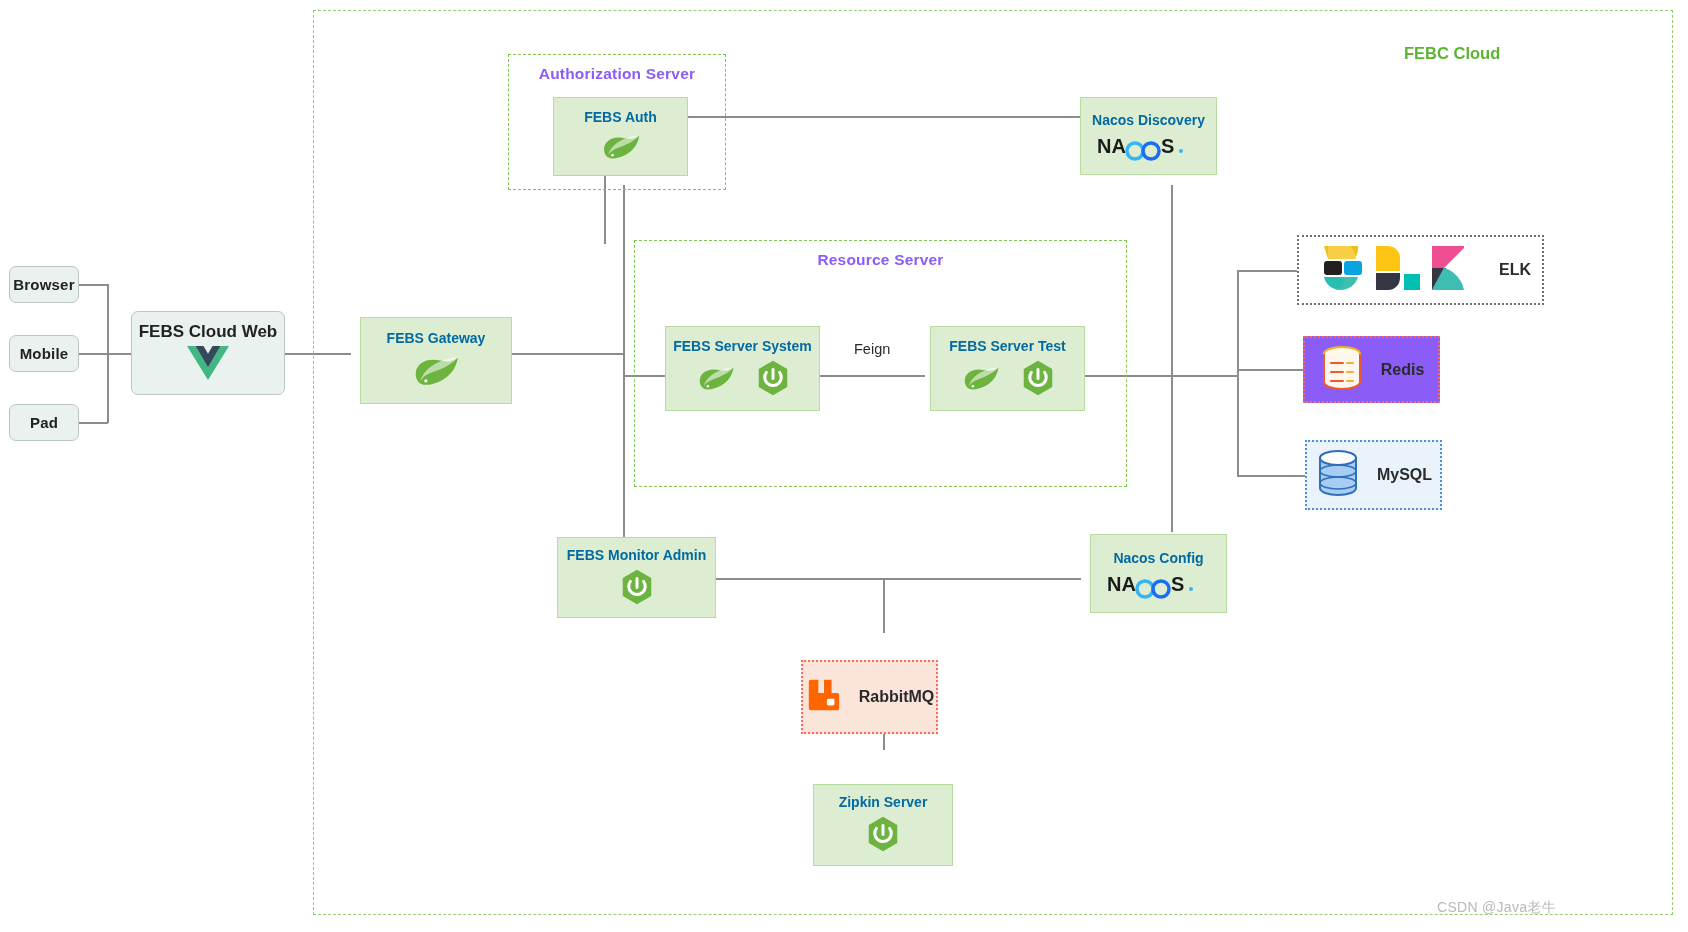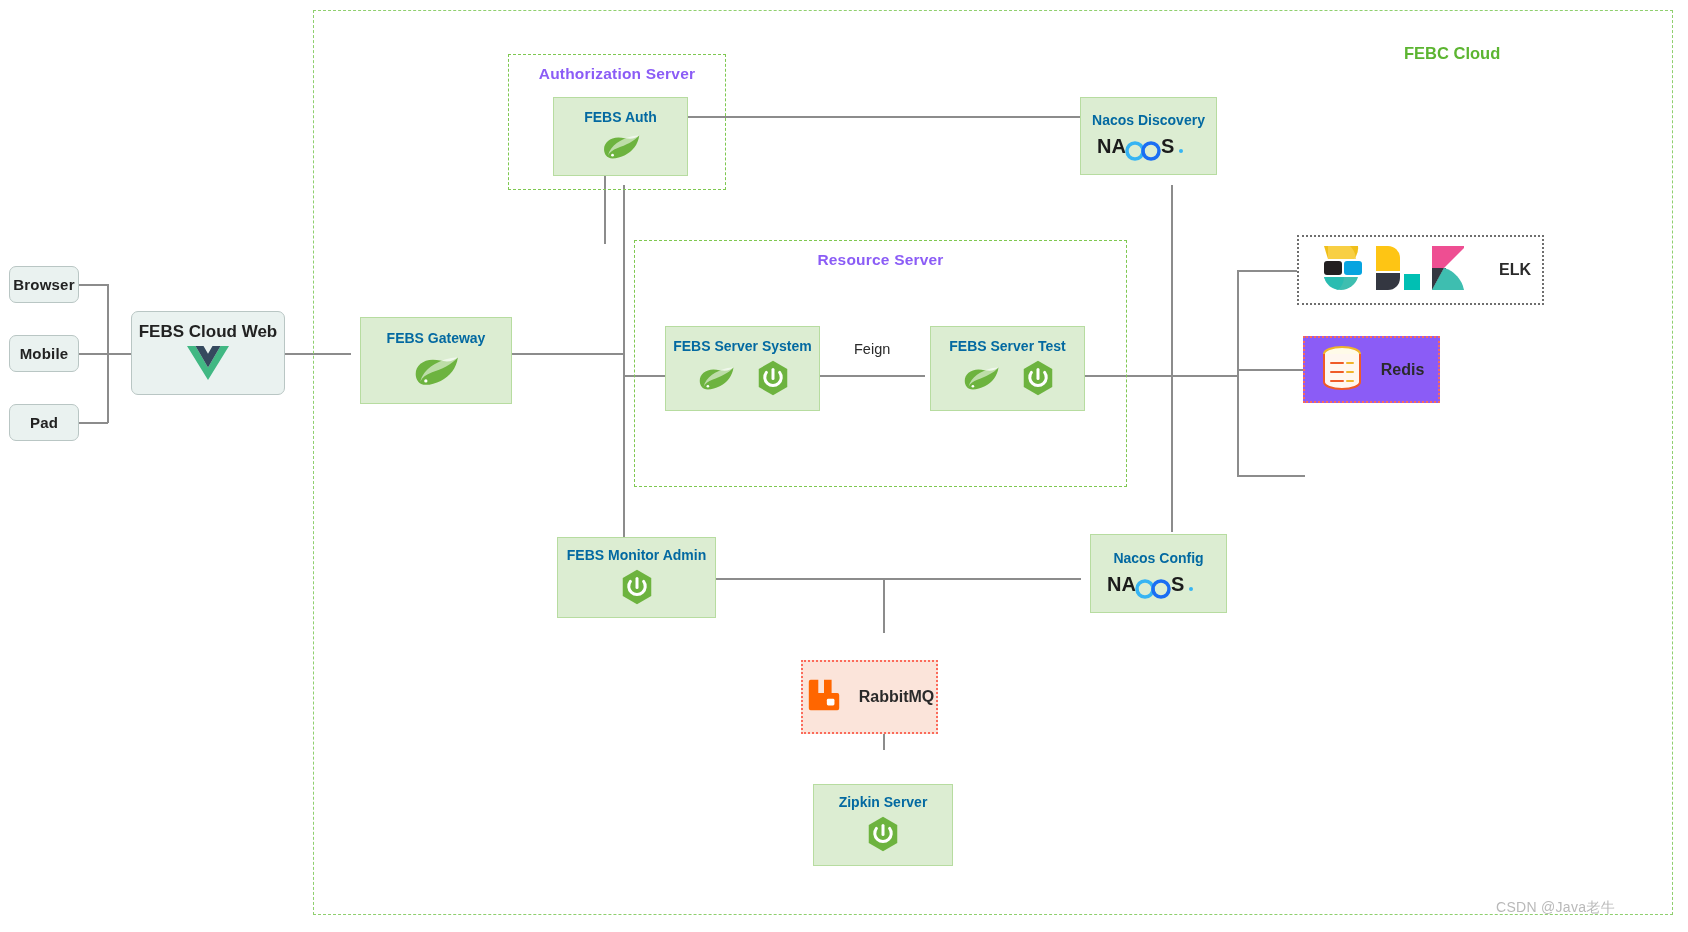--- a/index.html
+++ b/index.html
@@ -307,16 +307,27 @@
       <svg width="46" height="50" viewBox="0 0 46 50">
         <ellipse cx="23" cy="11" rx="18" ry="7" fill="#fffbe8" stroke="#f0b429" stroke-width="2"></ellipse>
         <path d="M5 11v28c0 3.9 8.1 7 18 7s18-3.1 18-7V11" fill="#fff7ef" stroke="#ef5b28" stroke-width="2"></path>
         <path d="M12 20h12M12 29h12M12 38h12" stroke="#ef5b28" stroke-width="2" stroke-linecap="round"></path>
         <path d="M28 20h6M28 29h6M28 38h6" stroke="#f0b429" stroke-width="2" stroke-linecap="round"></path>
       </svg>
     </span>
     <span class="lbl">Redis</span>
   </div>
 
-
-  <div class="watermark abs" style="left:1496px; top:899px;">CSDN @Java老牛</div>
+  <div class="ext ext-mysql abs" style="left:1305px; top:440px; width:137px; height:70px;">
+    <span>
+      <svg width="46" height="52" viewBox="0 0 46 52">
+        <path d="M5 11v30c0 4 8.1 7 18 7s18-3 18-7V11z" fill="#a8cdf2" stroke="#2f6fba" stroke-width="2"></path>
+        <ellipse cx="23" cy="11" rx="18" ry="7" fill="#ffffff" stroke="#2f6fba" stroke-width="2"></ellipse>
+        <ellipse cx="23" cy="24" rx="18" ry="6" fill="none" stroke="#2f6fba" stroke-width="1.6"></ellipse>
+        <ellipse cx="23" cy="36" rx="18" ry="6" fill="none" stroke="#2f6fba" stroke-width="1.6"></ellipse>
+      </svg>
+    </span>
+    <span class="lbl">MySQL</span>
+  </div>
+
+  <div class="watermark abs" style="left:1437px; top:899px;">CSDN @Java老牛</div>
 
 </div>
 
 </body></html>

